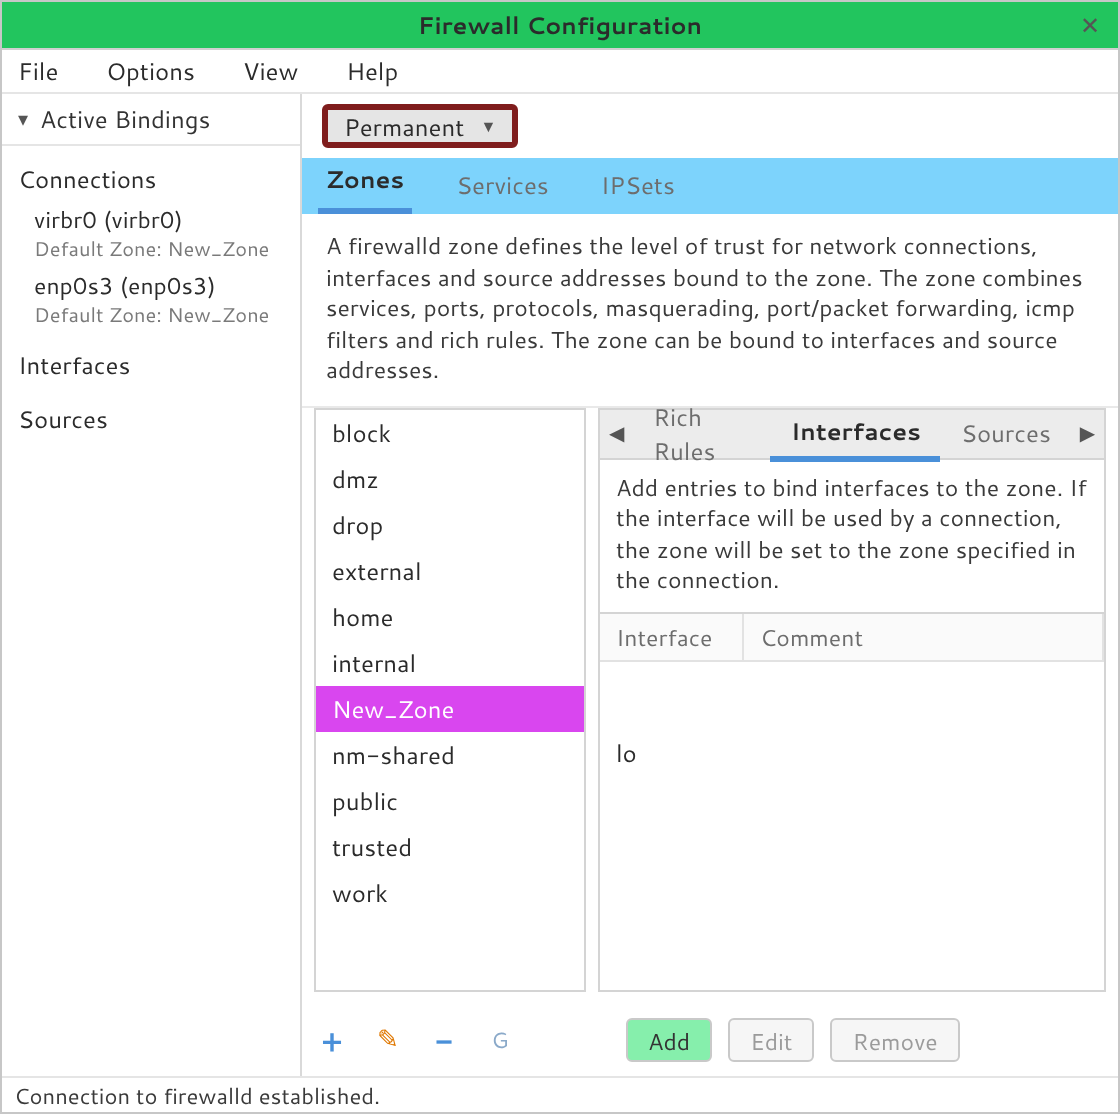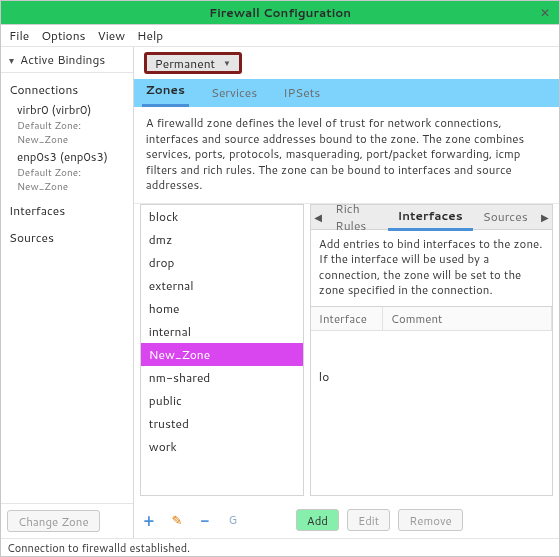--- a/index.html
+++ b/index.html
@@ -1,21 +1,21 @@
 <!DOCTYPE html>
 <html><head>
 <meta charset="utf-8">
 <style>
   * { box-sizing: border-box; }
   html, body { margin:0; padding:0; font-family: "Cantarell","Segoe UI",sans-serif; font-size:12px; color:#2b2b2b; background:#fff; }
   .window { width:560px; height:557px; display:flex; flex-direction:column; border:1px solid #c7c7c7; }
   .titlebar { height:24px; background:#22c55e; border-bottom:1px solid #d0d0d0; display:flex; align-items:center; position:relative; }
   .titlebar .title { flex:1; text-align:center; font-weight:600; color:#2b2b2b; font-size:12px; }
   .titlebar .close { position:absolute; right:6px; top:3px; width:16px; height:16px; display:flex; align-items:center; justify-content:center; color:#555; cursor:pointer; }
-  .menubar { height:22px; display:flex; align-items:center; gap:12px; padding:0 8px; font-size:12px; color:#2b2b2b; border-bottom:1px solid #e5e5e5; }
+  .menubar { height:22px; display:flex; align-items:center; gap:24px; padding:0 8px; font-size:12px; color:#2b2b2b; border-bottom:1px solid #e5e5e5; }
   .menubar span { cursor:pointer; }
   .body { flex:1; display:flex; overflow:hidden; }
   .sidebar { width:150px; border-right:1px solid #d9d9d9; display:flex; flex-direction:column; }
   .sb-header { height:26px; display:flex; align-items:center; gap:6px; padding:0 8px; border-bottom:1px solid #e5e5e5; font-size:12px; color:#333; }
   .sb-header .chev { font-size:10px; color:#555; }
   .sb-content { flex:1; padding:4px 0 4px 8px; font-size:11.5px; color:#2b2b2b; overflow:auto; }
   .sb-sect { margin:2px 0 6px; }
   .sb-sect .head { font-size:12px; color:#2b2b2b; padding:2px 0; }
   .sb-conn { padding:1px 0 1px 8px; }
   .sb-conn .name { font-size:11.5px; }
@@ -26,21 +26,21 @@
   .main { flex:1; display:flex; flex-direction:column; }
   .cfgrow { height:32px; display:flex; align-items:center; gap:8px; padding:0 10px; }
   .cfgrow .lbl { font-weight:600; font-size:12px; }
   .combo { display:inline-flex; align-items:center; height:22px; padding:0 8px; background:#e5e5e5; border:3px solid #7f1d1d; border-radius:3px; gap:8px; cursor:pointer; }
   .combo .tri { font-size:8px; color:#555; }
   .tabstrip { height:28px; background:#7dd3fc; display:flex; align-items:flex-end; padding:0 8px; gap:18px; }
   .tab { padding:5px 4px 6px; font-size:12px; color:#6d6d6d; cursor:pointer; }
   .tab.active { color:#2b2b2b; font-weight:600; border-bottom:3px solid #4a90d9; }
   .desc { padding:8px 12px 10px; font-size:11.5px; color:#3a3a3a; line-height:1.35; border-bottom:1px solid #e9e9e9; }
   .worksplit { flex:1; display:flex; overflow:hidden; }
-  .zonelist { width:164px; border:1px solid #d4d4d4; margin:0 0 6px 6px; background:#fff; overflow:auto; }
+  .zonelist { width:136px; border:1px solid #d4d4d4; margin:0 0 6px 6px; background:#fff; overflow:auto; }
   .zonelist .zi { padding:3px 8px; font-size:12px; cursor:pointer; white-space:nowrap; }
   .zonelist .zi.selected { background:#d946ef; color:#fff; }
   .right { flex:1; display:flex; flex-direction:column; margin:0 6px 6px 6px; overflow:hidden; }
   .subtabs { height:26px; background:#ececec; border:1px solid #d4d4d4; display:flex; align-items:center; position:relative; }
   .subtabs .arrow { width:20px; text-align:center; font-size:10px; color:#555; cursor:pointer; }
   .subtabs .stab { padding:4px 10px; font-size:12px; color:#6d6d6d; cursor:pointer; }
   .subtabs .stab.active { color:#2b2b2b; font-weight:600; border-bottom:3px solid #4a90d9; }
   .subtabs .spacer { flex:1; }
   .subdesc { padding:6px 8px 8px; font-size:11.5px; color:#3a3a3a; line-height:1.35; border-left:1px solid #d4d4d4; border-right:1px solid #d4d4d4; }
   .iflist-wrap { flex:1; border:1px solid #d4d4d4; border-top:1px solid #d4d4d4; display:flex; flex-direction:column; background:#fff;gap:35px; }
@@ -94,23 +94,20 @@
             <div class="name">enp0s3 (enp0s3)</div>
             <div class="sub">Default Zone: New_Zone</div>
           </div>
         </div>
         <div class="sb-sect">
           <div class="head">Interfaces</div>
         </div>
         <div class="sb-sect">
           <div class="head">Sources</div>
         </div>
-      </div>
-      <div class="sb-footer">
-        <div class="btn disabled">Change Zone</div>
       </div>
     </div>
 
     <div class="main">
       <div class="cfgrow">
         <div class="combo">
           <span>Permanent</span>
           <span class="tri">▼</span>
         </div>
       </div>

